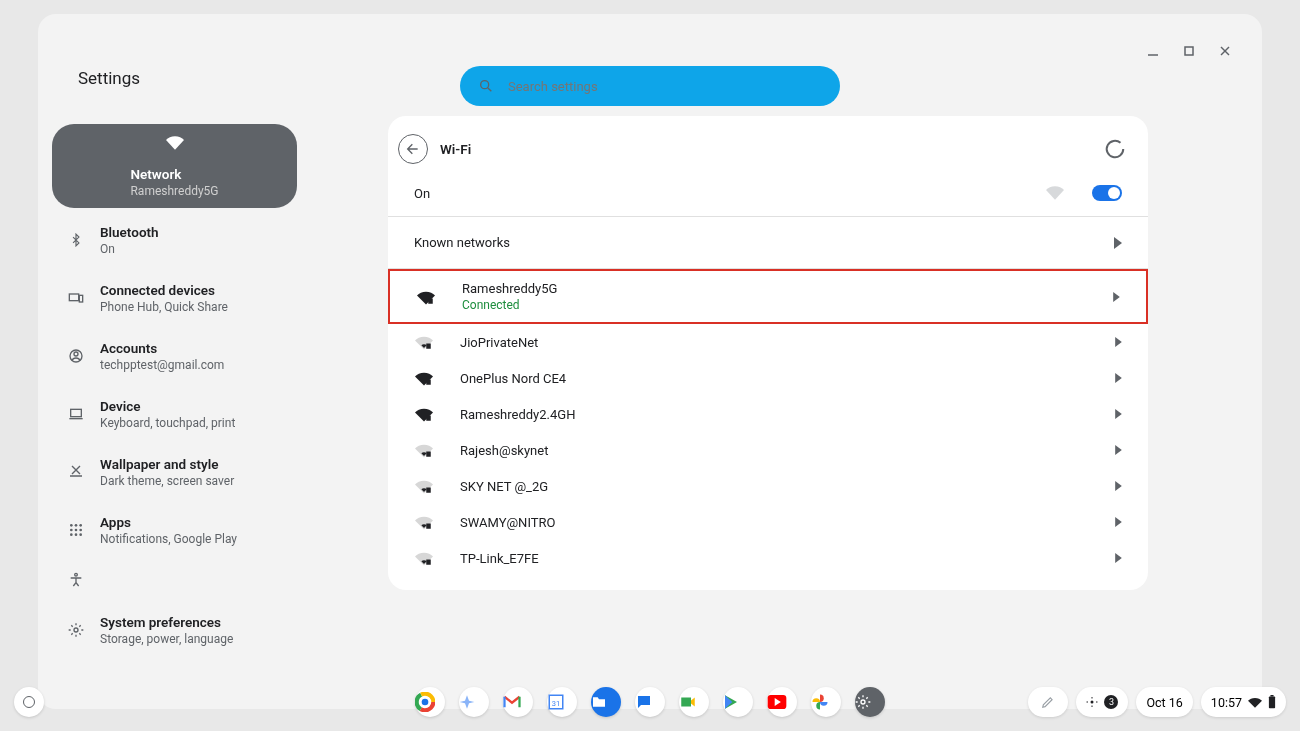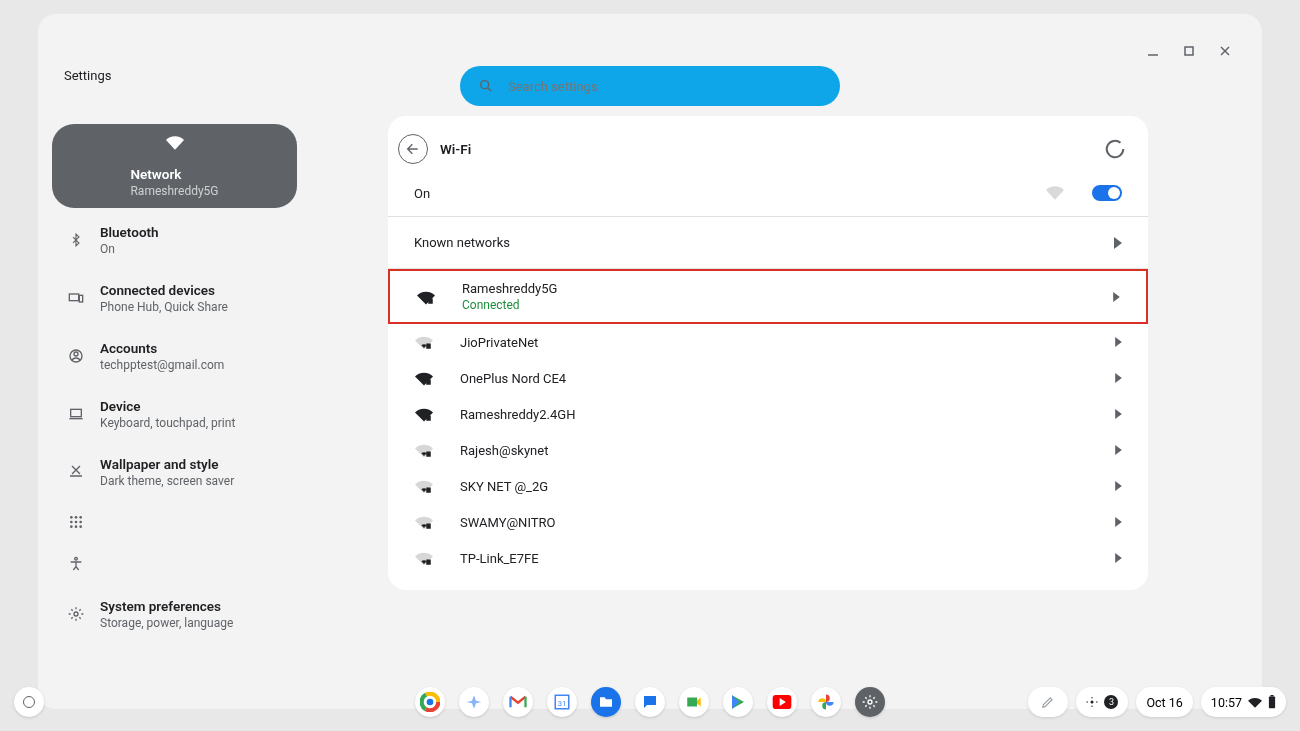--- a/index.html
+++ b/index.html
@@ -6,21 +6,21 @@
 body { width: 1300px; height: 731px; background: #e8e8e8; overflow: hidden; position: relative; }
 
 .window {
   position: absolute; left: 38px; top: 14px; width: 1224px; height: 695px;
   background: #f3f3f3; border-radius: 18px;
 }
 .win-controls { position: absolute; top: 28px; right: 28px; display: flex; gap: 18px; }
 .win-controls span { width: 18px; height: 18px; display:flex; align-items:center; justify-content:center; color:#5f6368; cursor:pointer; }
 
 .header-area { position:absolute; top:54px; left:0; width:100%; display:flex; align-items:center; }
-.settings-title { margin-left: 26px; font-size: 13px; color:#202124; font-weight:400; }
+.settings-title { margin-left: 40px; font-size: 17px; color:#202124; font-weight:400; }
 .search-pill {
   margin-left:auto; margin-right:auto; position:absolute; left:50%; transform:translateX(-50%);
   top:-2px; width: 380px; height: 40px; background:#0ea5e9; border-radius: 22px;
   display:flex; align-items:center; padding: 0 18px; gap:14px;
 }
 .search-pill input { border:none; outline:none; font-size:13px; color:#202124; flex:1; background:transparent; }
 
 .sidebar { position:absolute; top:110px; left:14px; width:245px; }
 .side-item { display:flex; align-items:center; gap:14px; padding:10px 14px; border-radius:22px; cursor:pointer; margin-bottom:6px; }
 .side-item.active { background:#5f6368;flex-direction:column; }
@@ -53,21 +53,21 @@
 .net-row .nm { font-size:13px; color:#202124; }
 .net-row .st { font-size:12px; color:#1e8e3e; margin-top:2px; }
 .net-row .chev { margin-left:auto; color:#5f6368; }
 .net-row.highlighted { border:2px solid #d93025; }
 
 
 .shelf { position:absolute; bottom:14px; left:0; width:1300px; display:flex; align-items:center; }
 .launcher { width:30px; height:30px; background:#fff; border-radius:50%; margin-left:14px; display:flex; align-items:center; justify-content:center; box-shadow:0 1px 3px rgba(0,0,0,.15); cursor:pointer;}
 .launcher-circle { width:12px; height:12px; border:1.5px solid #5f6368; border-radius:50%; }
 .shelf-apps { position:absolute; left:50%; transform:translateX(-50%); display:flex; gap:14px; }
-.app-ic { width:30px; height:30px; background:#fff; border-radius:50%; display:flex; align-items:center; justify-content:center; font-size:15px; box-shadow:0 1px 3px rgba(0,0,0,.15); cursor:pointer; }
+.app-ic { width:30px; height:30px; background:#fff; border-radius:50%; display:flex; align-items:center; font-size:15px; box-shadow:0 1px 3px rgba(0,0,0,.15); cursor:pointer; }
 .app-ic.dark { background:#5f6368; color:#fff; }
 .tray { position:absolute; right:14px; display:flex; align-items:center; gap:8px; }
 .tray-pill { background:#fff; border-radius:16px; height:30px; display:flex; align-items:center; padding:0 10px; font-size:12.5px; box-shadow:0 1px 3px rgba(0,0,0,.12); gap:6px;}
 .pen-pill { width:40px; justify-content:center; }
 .dot-b { width:14px; height:14px; background:#202124; border-radius:50%; color:#fff; font-size:9px; display:flex; align-items:center; justify-content:center; }
 
 svg { display:block; }
 </style>
 </head>
 <body>
@@ -184,20 +184,24 @@
             <circle cx="12" cy="5" r="2"></circle>
             <circle cx="19" cy="5" r="2"></circle>
             <circle cx="5" cy="12" r="2"></circle>
             <circle cx="12" cy="12" r="2"></circle>
             <circle cx="19" cy="12" r="2"></circle>
             <circle cx="5" cy="19" r="2"></circle>
             <circle cx="12" cy="19" r="2"></circle>
             <circle cx="19" cy="19" r="2"></circle>
           </svg>
         </span>
+      <div class="side-text">
+          <div class="t1">Apps</div>
+          <div class="t2">Notifications, Google Play</div>
+        </div>
     </div>
     <div class="side-item">
       <span class="icon-wrap">
           <svg width="16" height="16" viewBox="0 0 24 24" fill="none" stroke="#5f6368" stroke-width="2">
             <circle cx="12" cy="4" r="2"></circle>
             <path d="M4 9h16M12 9v7m-4 5 4-5 4 5"></path>
           </svg>
         </span>
     </div>
     <div class="side-item">

